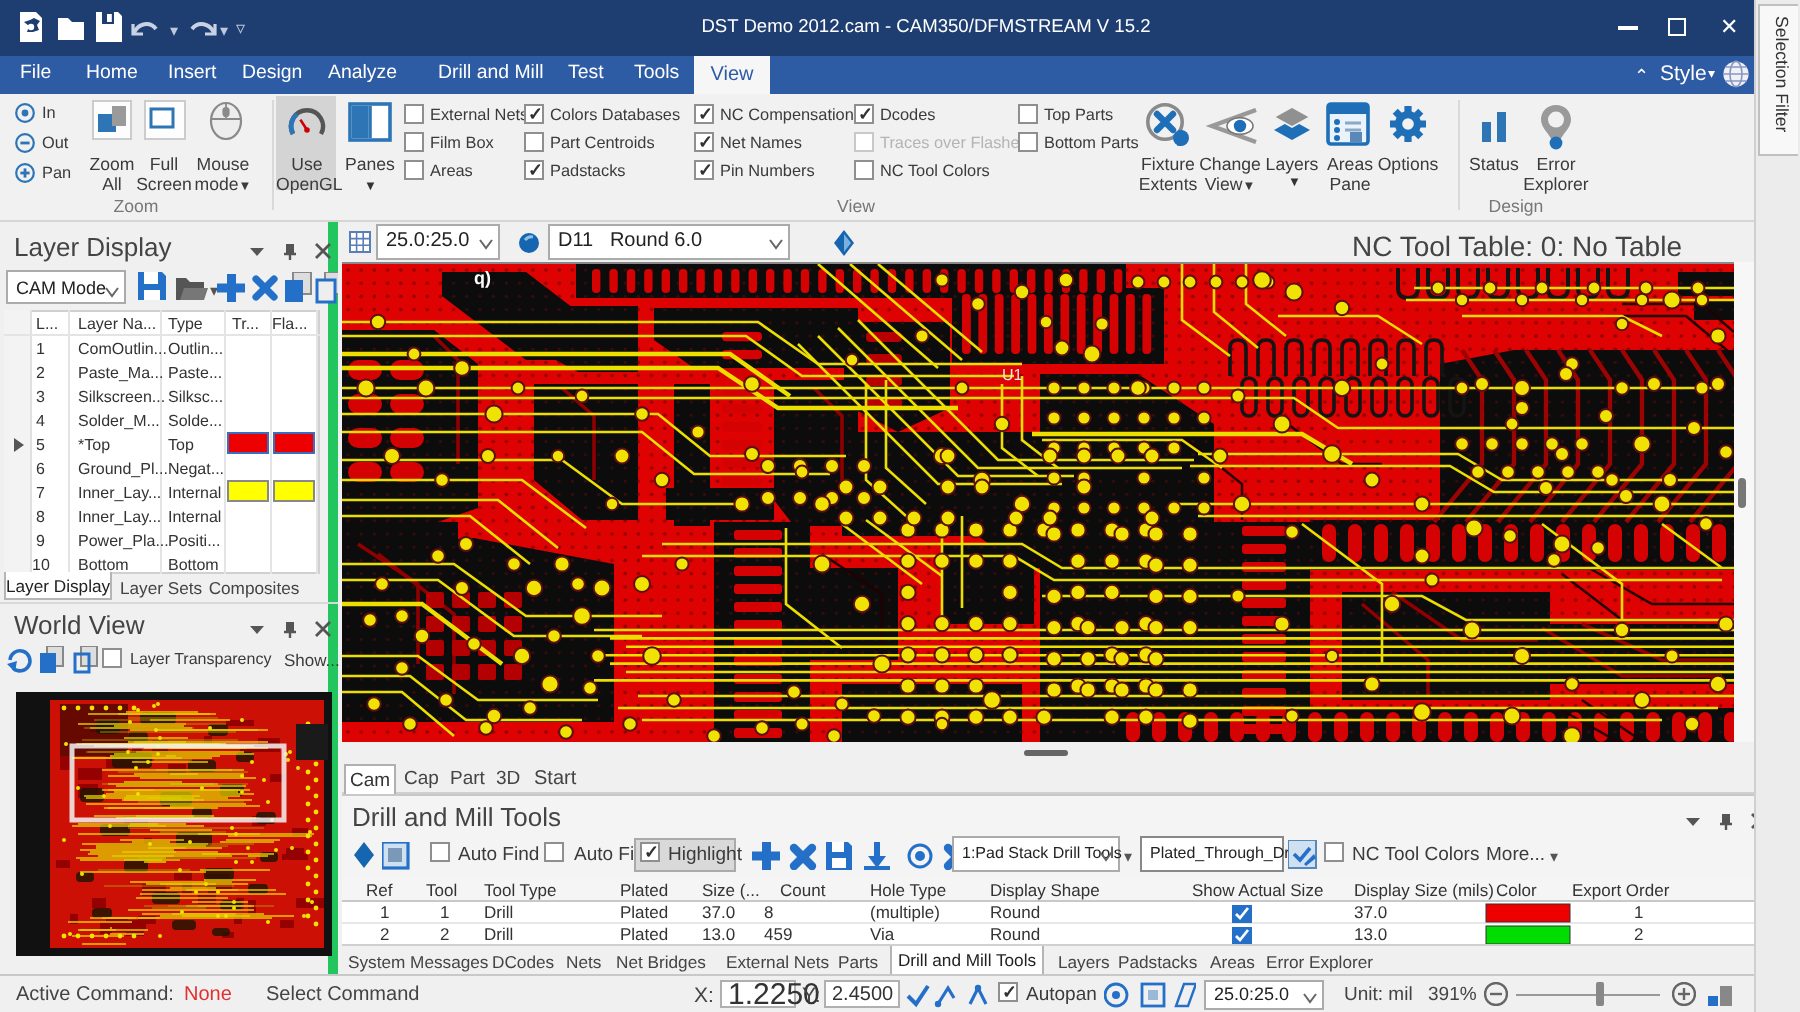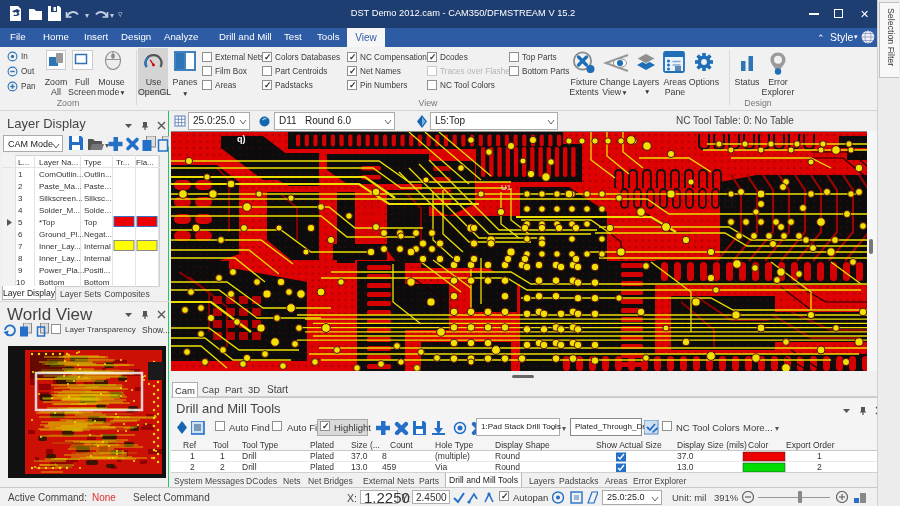--- a/index.html
+++ b/index.html
@@ -246,27 +246,24 @@
       <circle cx="5.5" cy="5.5" r="5" fill="#1565b0"></circle>
       <path d="M3.5 4 a4 4 0 0 1 4-1.5" stroke="#8fc0e8" stroke-width="1.5" fill="none"></path>
     </svg>
   <div class="combo" style="left:103px;top:1px;width:121px;height:18px">D11&nbsp;&nbsp;&nbsp;Round 6.0<svg class="arr" width="8" height="8">
         <path d="M1 2 L4 6 L7 2" fill="none" stroke="#666"></path>
       </svg></div>
   <svg class="abs" style="left:245px;top:4px" width="12" height="13">
       <path d="M6 0 L11 6.5 L6 13 L1 6.5 Z" fill="#1565b0"></path>
       <path d="M6 2 L9.5 6.5 L6 11" fill="#7ab0dc"></path>
     </svg>
-  <div class="combo" style="left:259px;top:1px;width:128px;height:18px">L5:Top<svg class="arr" width="8" height="8">
-        <path d="M1 2 L4 6 L7 2" fill="none" stroke="#666"></path>
-      </svg></div>
-  <div class="abs" style="left:505px;top:4px;font-size:10px;color:#444;white-space:nowrap">NC Tool Table: 0: No Table</div>
+  <div class="abs" style="left:505px;top:4px;font-size:14px;color:#444;white-space:nowrap">NC Tool Table: 0: No Table</div>
 </div>
 
-<div id="leftpanel" class="abs" style="left:0;top:111px;width:169px;height:376px;background:#f0f0f0;border-right:1px solid #22c55e">
+<div id="leftpanel" class="abs" style="left:0;top:111px;width:169px;height:376px;background:#f0f0f0;border-right:5px solid #22c55e">
 
   <div class="abs" style="left:7px;top:5px;font-size:13px;color:#444">Layer Display</div>
   <svg class="abs" style="left:125px;top:10px" width="42" height="10">
     <path d="M0 3 L3.5 7 L7 3" fill="#555"></path>
     <path d="M20 1 v5 M17 6 h6 M20 6 v3" stroke="#555" stroke-width="1.2" fill="none"></path>
       <rect x="18" y="1" width="4" height="5" fill="#555"></rect>
     <path d="M33 1 L40 8 M40 1 L33 8" stroke="#555" stroke-width="1.4"></path>
   </svg>
 
   <div class="combo" style="left:3px;top:24px;width:60px;height:17px;font-size:9px">CAM Mode<svg class="arr" width="8" height="8" style="top:6px">
@@ -360,21 +357,21 @@
     <rect x="135" y="61.5" width="20" height="10" fill="#ee0000" stroke="#3a6ec0"></rect>
     <rect x="112" y="85.5" width="20" height="10" fill="#ffff00" stroke="#888"></rect>
     <rect x="135" y="85.5" width="20" height="10" fill="#ffff00" stroke="#888"></rect>
   </svg>
 
   <div class="ptab act" style="left:2px;top:175px;width:54px;height:14px">Layer Display</div>
   <div class="ptab" style="left:60px;top:176px;width:40px;height:13px">Layer Sets</div>
   <div class="ptab" style="left:104px;top:176px;width:46px;height:13px">Composites</div>
 
   <div class="abs" style="left:0;top:190px;width:169px;height:1px;background:#d8d8d8"></div>
-  <div class="abs" style="left:7px;top:194px;font-size:17px;color:#444">World View</div>
+  <div class="abs" style="left:7px;top:194px;font-size:13px;color:#444">World View</div>
   <svg class="abs" style="left:125px;top:199px" width="42" height="10">
     <path d="M0 3 L3.5 7 L7 3" fill="#555"></path>
     <path d="M20 1 v5 M17 6 h6 M20 6 v3" stroke="#555" stroke-width="1.2" fill="none"></path>
       <rect x="18" y="1" width="4" height="5" fill="#555"></rect>
     <path d="M33 1 L40 8 M40 1 L33 8" stroke="#555" stroke-width="1.4"></path>
   </svg>
   <svg class="abs" style="left:3px;top:212px" width="50" height="15">
     <path d="M2 7 a5 5 0 1 1 1.5 4" fill="none" stroke="#2470c8" stroke-width="1.8"></path>
       <path d="M0.5 9 l4 4 l1-5.5 z" fill="#2470c8"></path>
     <g transform="translate(17,0)">

